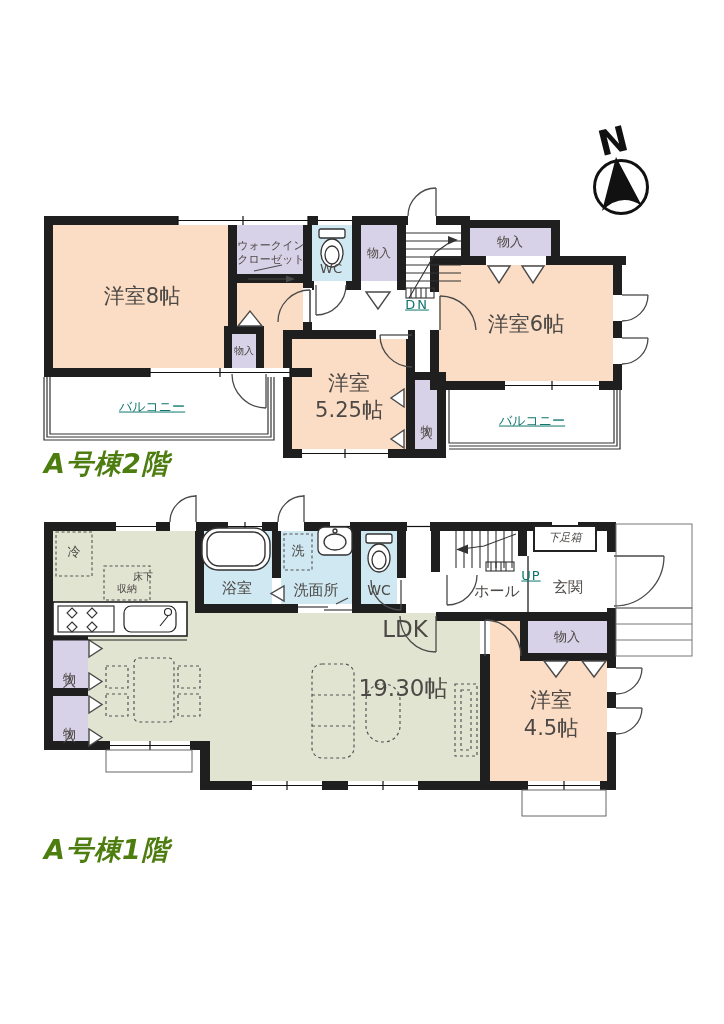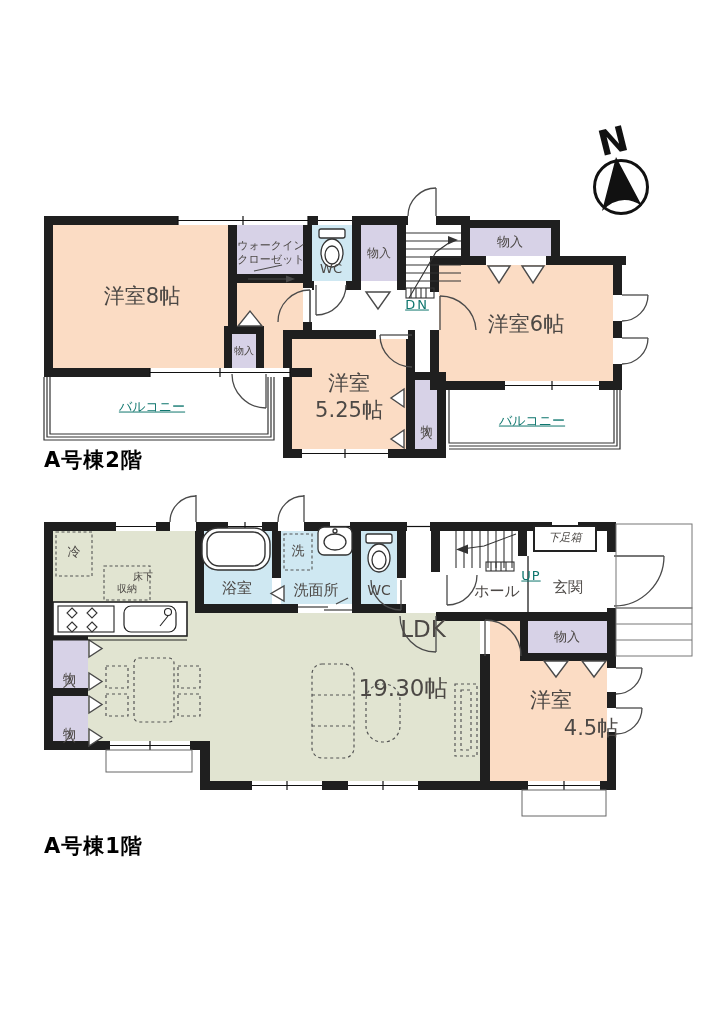--- a/index.html
+++ b/index.html
@@ -20,22 +20,22 @@
   .lbl{
     position:absolute;transform:translate(-50%,-50%);
     white-space:nowrap;color:var(--label);line-height:1.15;text-align:center;
   }
   .vlbl{
     position:absolute;transform:translate(-50%,-50%);
     writing-mode:vertical-rl;text-orientation:upright;
     color:var(--label);letter-spacing:2px;
   }
   .title{
-    position:absolute;color:#000000;font-weight:bold;
-    font-size:21px;letter-spacing:1px;
+    position:absolute;color:#4d7c0f;font-weight:bold;
+    font-size:27px;letter-spacing:1px;font-style:italic;
   }
   .north{
     position:absolute;transform:translate(-50%,-50%) rotate(-14deg);
     font-size:35px;font-weight:bold;color:#111;
   }
   .fs10{font-size:10px;} .fs11{font-size:11px;} .fs12{font-size:12px;}
   .fs13{font-size:13px;} .fs14{font-size:14px;} .fs15{font-size:15px;}
   .fs21{font-size:21px;} .fs23{font-size:23px;}
   .gray{color:#0f766e;text-decoration:underline;}
 </style>
@@ -421,17 +421,17 @@
 <span class="lbl fs13" style="left:298px;top:551px;">洗</span>
 <span class="lbl fs15" style="left:316px;top:591px;">洗面所</span>
 <span class="lbl fs14" style="left:379px;top:590px;">WC</span>
 <span class="lbl fs13 gray" style="left:531px;top:576px;letter-spacing:1px;">UP</span>
 <span class="lbl fs15" style="left:497px;top:592px;">ホール</span>
 <span class="lbl fs15" style="left:568px;top:588px;">玄関</span>
 <span class="lbl fs11" style="left:565px;top:538px;font-style:italic;">下足箱</span>
 <span class="lbl fs13" style="left:567px;top:637px;">物入</span>
 <span class="vlbl fs13" style="left:69px;top:664px;">物入</span>
 <span class="vlbl fs13" style="left:69px;top:719px;">物入</span>
-<span class="lbl fs23" style="left:405px;top:629px;font-weight:500;margin-left:18px;">LDK</span>
+<span class="lbl fs23" style="left:405px;top:629px;font-weight:500;">LDK</span>
 <span class="lbl fs23" style="left:403px;top:688px;font-weight:500;">19.30帖</span>
 <span class="lbl fs21" style="left:551px;top:700px;font-weight:500;">洋室</span>
-<span class="lbl fs21" style="left:551px;top:728px;font-weight:500;margin-left:40px;">4.5帖</span>
+<span class="lbl fs21" style="left:551px;top:728px;font-weight:500;">4.5帖</span>
 <span class="title" style="left:44px;top:832px;">A号棟1階</span>
 
 </body></html>

